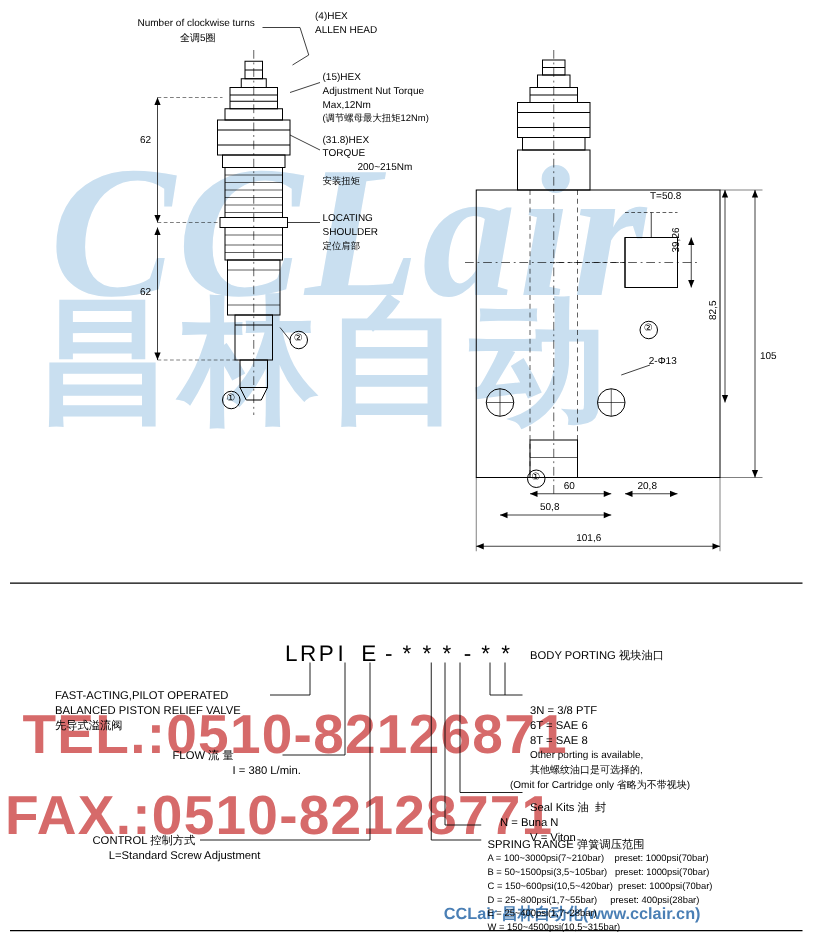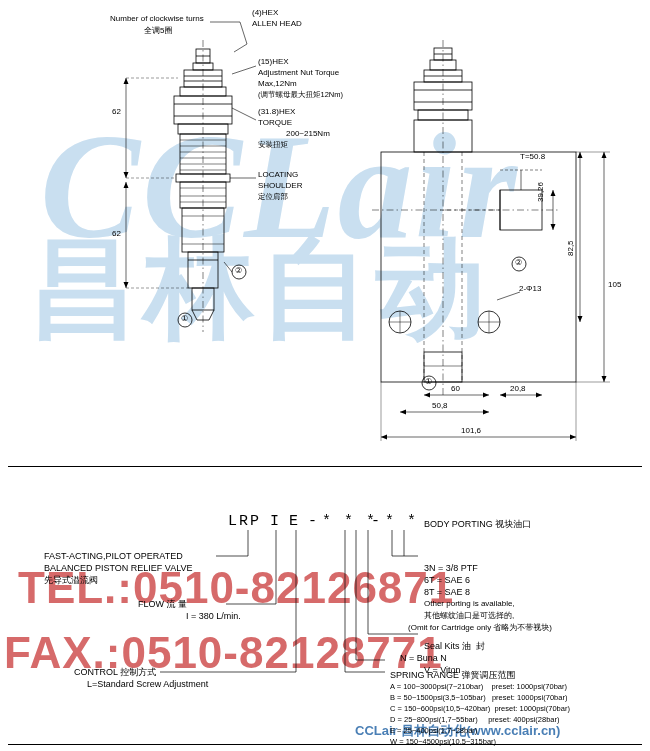--- a/index.html
+++ b/index.html
@@ -58,21 +58,21 @@
   }
   .divider.d1{top:466px;}
   .divider.d2{top:744px;}
 
   
   .t{position:absolute;font-size:9px;line-height:1.25;white-space:pre;}
   .t.s8{font-size:8px;}
   .t.s7{font-size:7.5px;}
 
   svg{position:absolute;left:0;top:0;}
-  .code-line{position:absolute;font-size:15px;letter-spacing:2px;font-family:Liberation Mono, monospace;}
+  .code-line{position:absolute;font-size:18px;letter-spacing:2px;font-family:Liberation Sans, sans-serif;}
 </style>
 </head>
 <body>
 
 <div class="wm wm-cc">CCLair</div>
 <div class="wm wm-cn">昌林自动</div>
 <div class="wm wm-tel">TEL.:0510-82126871</div>
 <div class="wm wm-fax">FAX.:0510-82128771</div>
 <div class="wm wm-foot">CCLair 昌林自动化(www.cclair.cn)</div>
 

